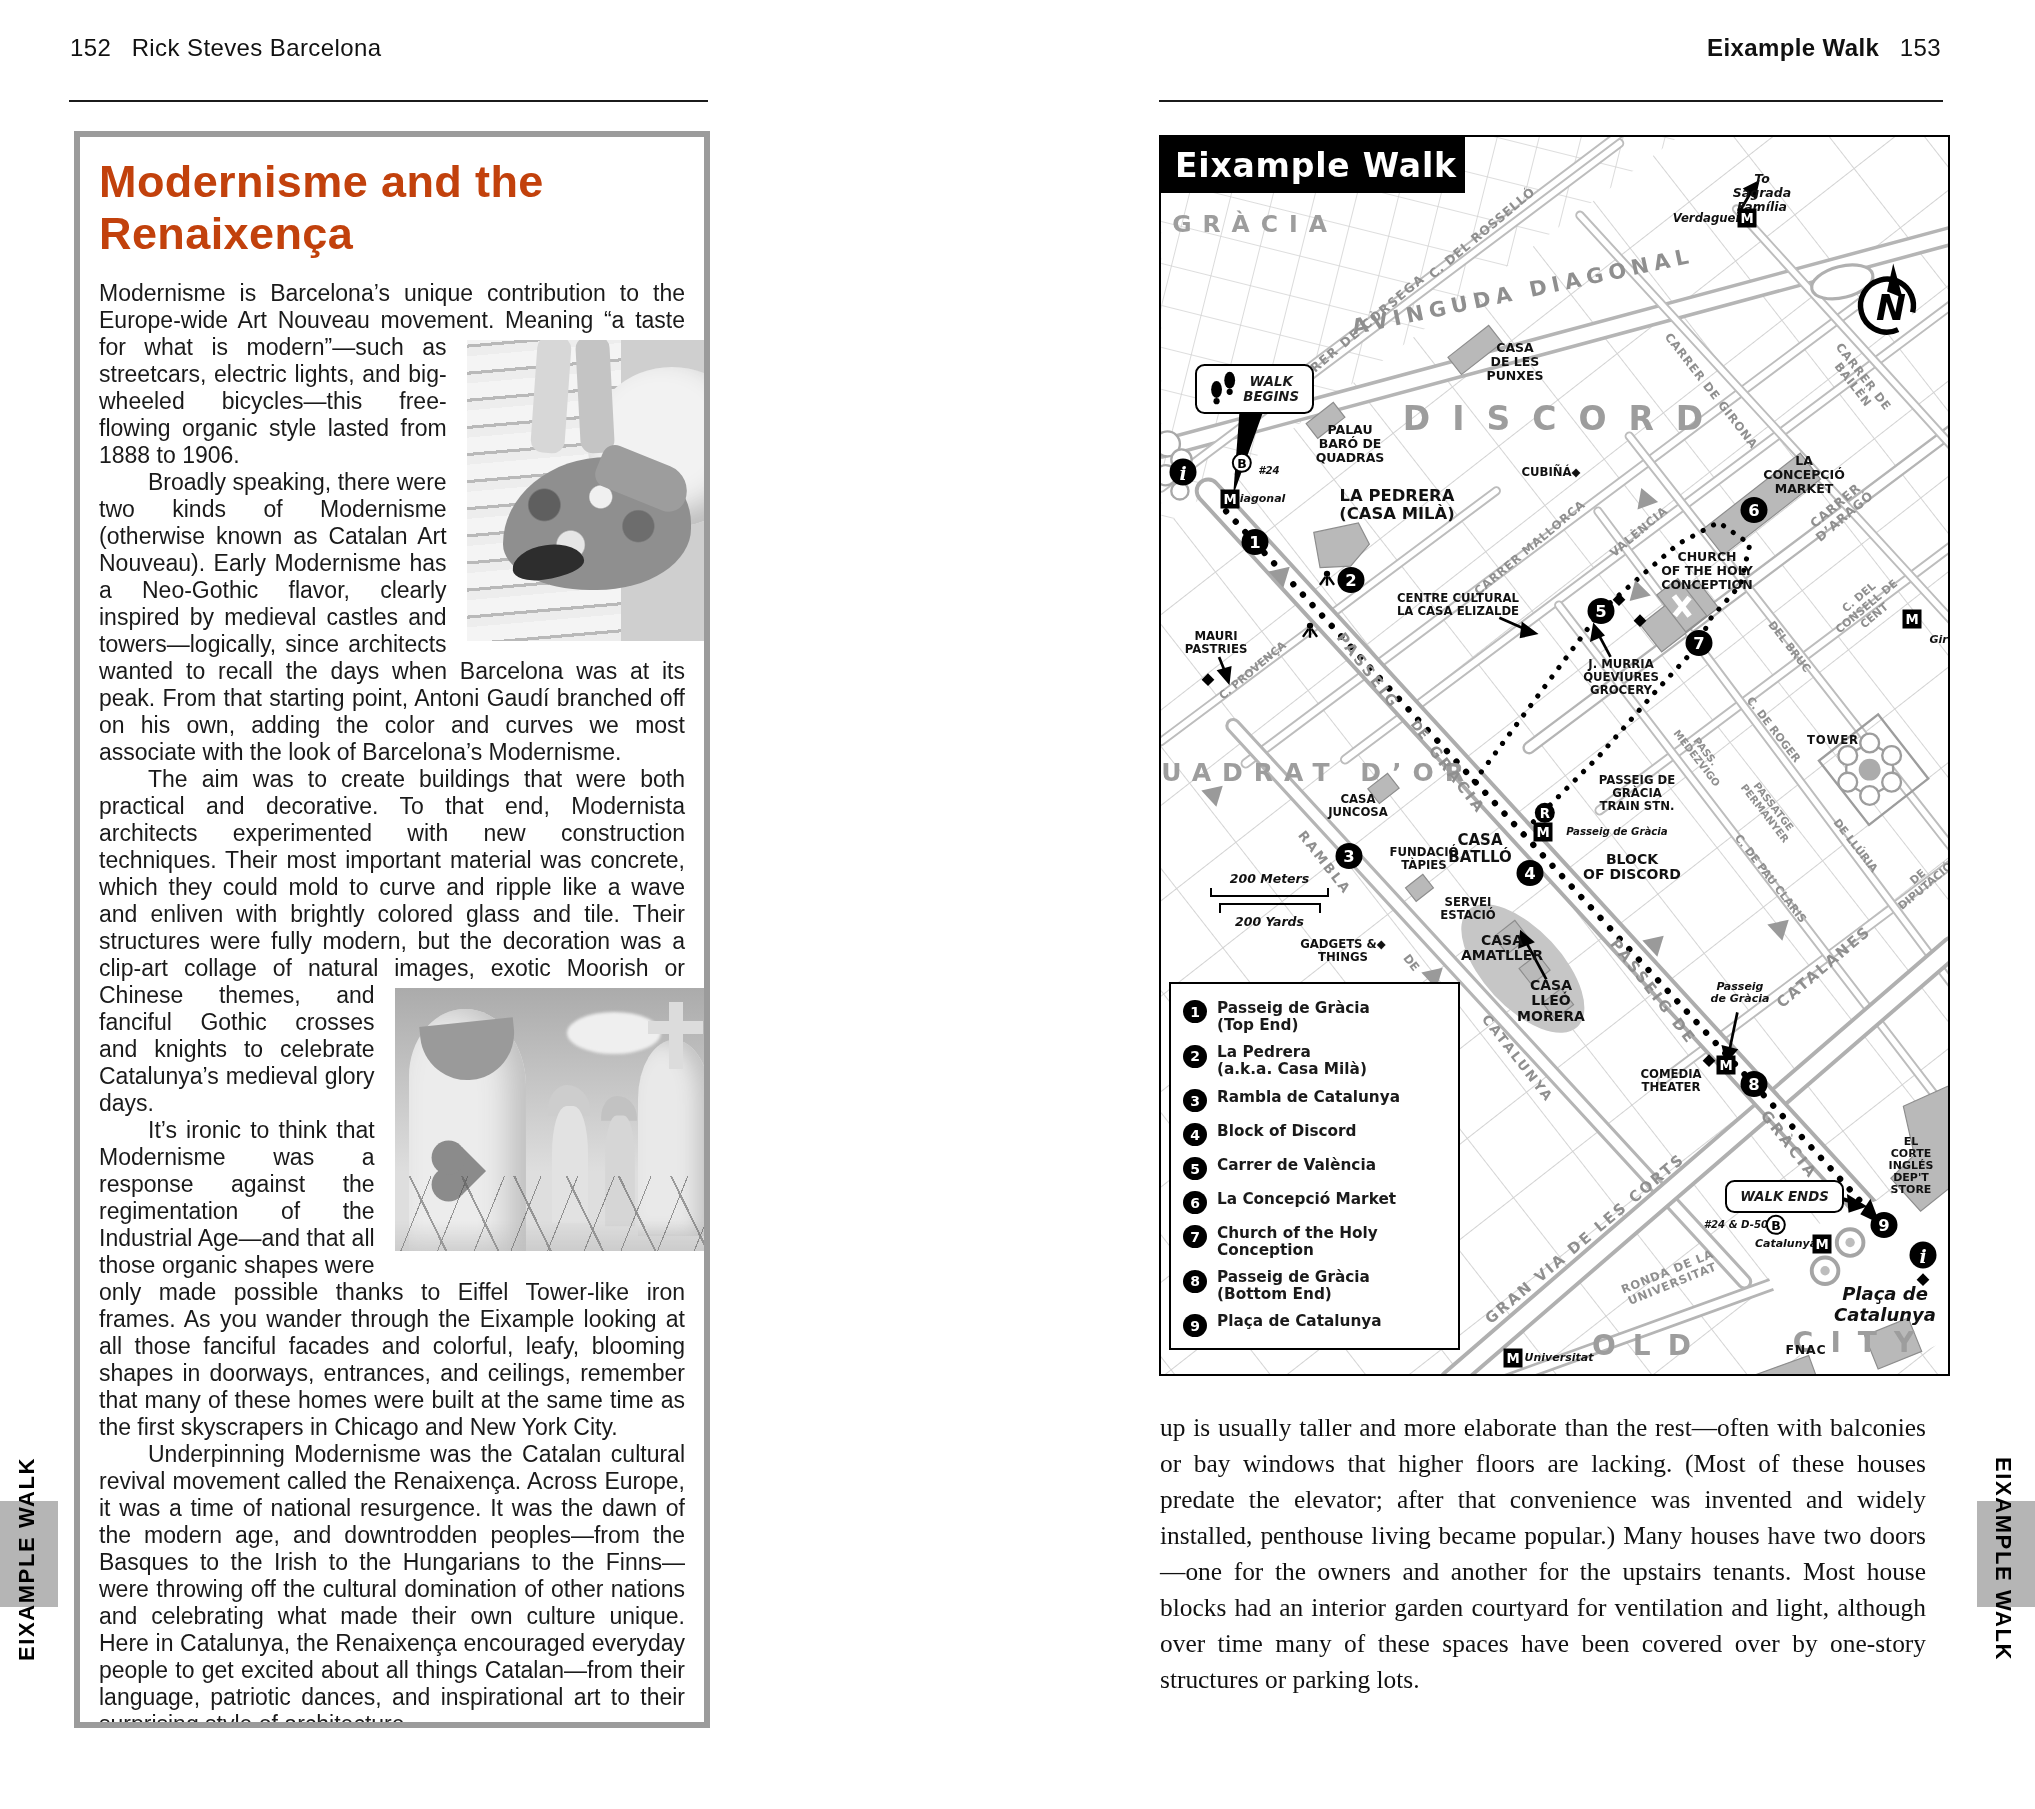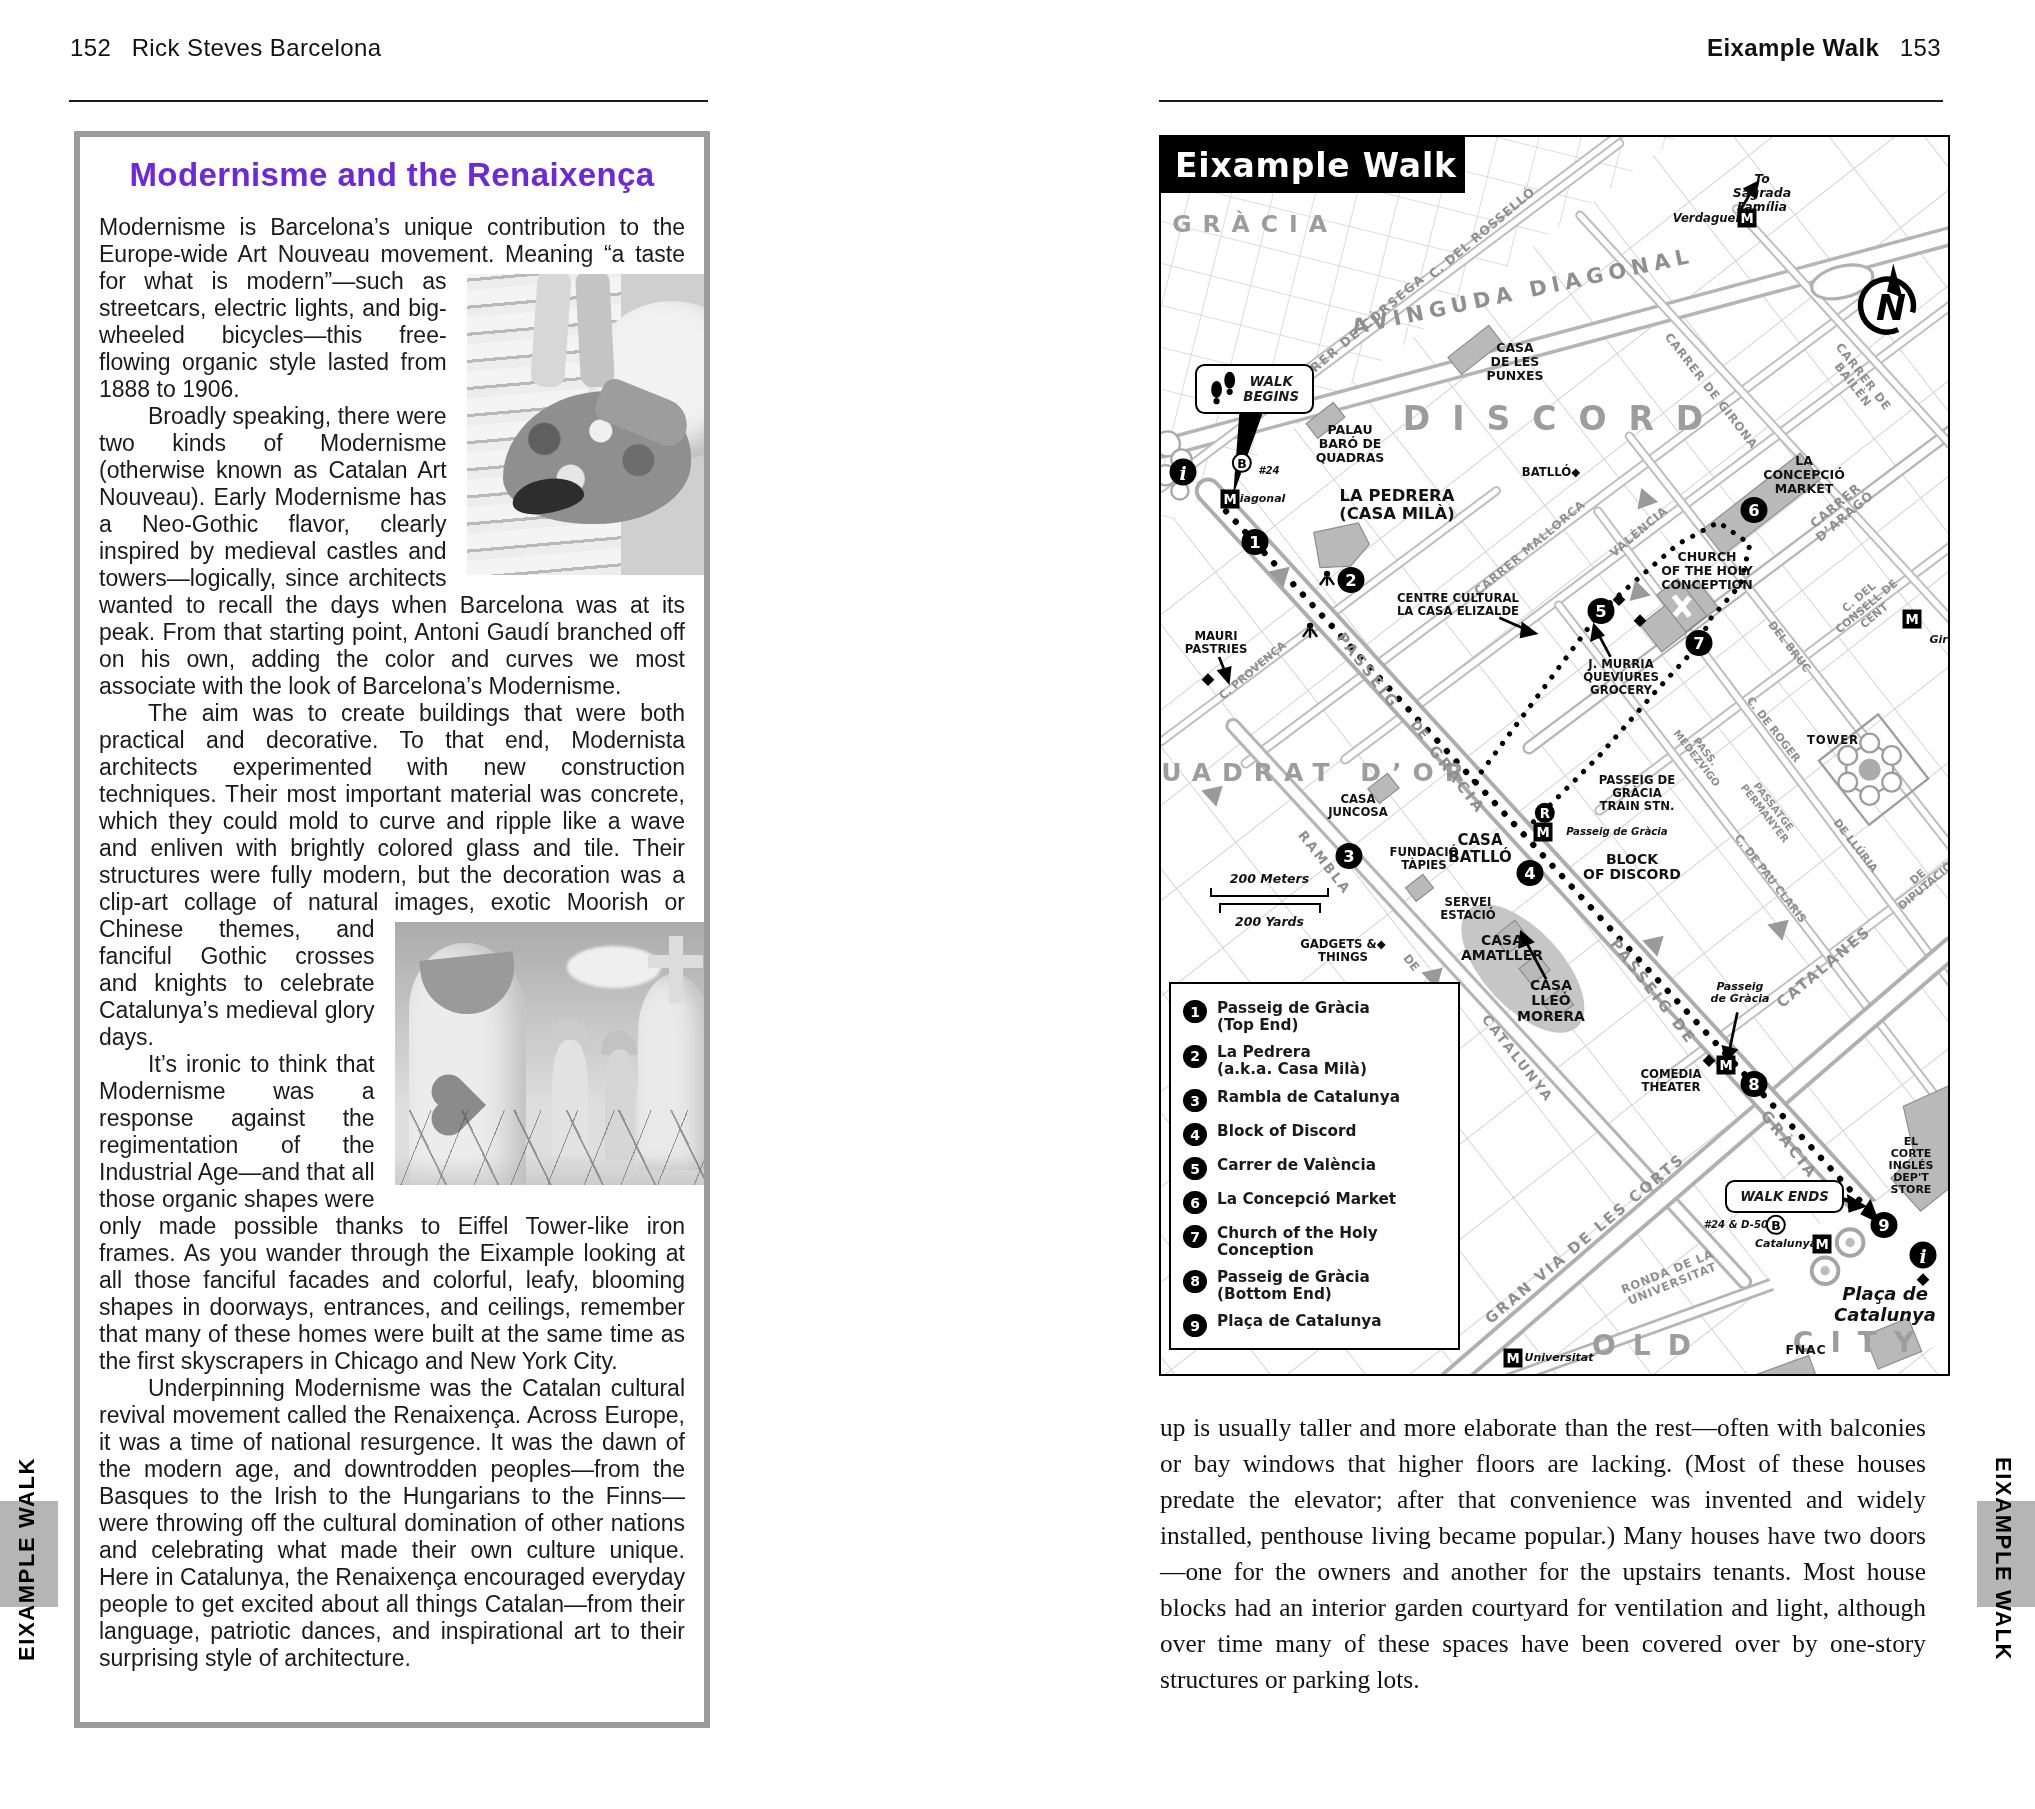--- a/index.html
+++ b/index.html
@@ -12,21 +12,21 @@
   .runhead-right{right:94px;text-align:right;}
   .runhead .pagenum{font-weight:normal;}
   .runhead .rh-title{margin-left:20.4px;}
   .runhead-right .rh-title{margin-right:20.4px;font-weight:bold;}
   .headrule{position:absolute;top:100px;height:2.3px;background:#1b1b1b;}
   .headrule-left{left:69px;width:639px;}
   .headrule-right{left:1159px;width:784px;}
 
   
   .sidebox{position:absolute;left:74px;top:131px;width:636px;height:1597px;border:6.3px solid #9b9b9b;background:#fff;padding:14px 19px 7.8px 19px;overflow:hidden;}
-  .sidebox h2{margin:4.7px 0 20.4px 0;text-align:center;font-size:33px;color:#6d28d9;letter-spacing:0.4px;font-family:"Liberation Sans",sans-serif;}
+  .sidebox h2{margin:4.7px 0 20.4px 0;text-align:left;font-size:45px;color:#c2410c;letter-spacing:0.4px;font-family:"Liberation Sans",sans-serif;}
   .sb-p{margin:0;font-size:23px;line-height:27px;text-align:justify;}
   .sb-p.ind{text-indent:49px;}
   .photo{float:right;}
   .photo-frame{position:relative;overflow:hidden;background:#cfcfcf;}
   #photo1{margin:6.3px -47px 7.8px 20.4px;}
   #photo1 .photo-frame{width:265px;height:301px;}
   #photo2{margin:6.3px -70px 7.8px 20.4px;}
   #photo2 .photo-frame{width:360px;height:263px;}
 
   
@@ -387,21 +387,21 @@
     <div class="mlabel street" data-name="map-label-ronda" style="left: 509px; top: 1141px; font-size: 11.7px; letter-spacing: 0.8px; transform: translate(-50%, -50%) rotate(-22deg);">RONDA DE LA
 UNIVERSITAT</div>
     <div class="mlabel poi" data-name="map-label-punxes" style="left: 354px; top: 225px; font-size: 12.5px; letter-spacing: 0px; transform: translate(-50%, -50%) rotate(0deg);">CASA
 DE LES
 PUNXES</div>
     <div class="mlabel poi" data-name="map-label-palau" style="left: 189px; top: 307px; font-size: 12.5px; letter-spacing: 0px; transform: translate(-50%, -50%) rotate(0deg);">PALAU
 BARÓ DE
 QUADRAS</div>
     <div class="mlabel poi" data-name="map-label-pedrera" style="left: 236px; top: 368px; font-size: 16.4px; letter-spacing: 0px; transform: translate(-50%, -50%) rotate(0deg);">LA PEDRERA
 (CASA MILÀ)</div>
-    <div class="mlabel poi" data-name="map-label-cubina" style="left: 390px; top: 335px; font-size: 11.7px; letter-spacing: 0px; transform: translate(-50%, -50%) rotate(0deg);">BATLLÓ◆</div>
+    <div class="mlabel poi" data-name="map-label-cubina" style="left: 390px; top: 335px; font-size: 11.7px; letter-spacing: 0px; transform: translate(-50%, -50%) rotate(0deg);">CUBIÑÁ◆</div>
     <div class="mlabel poi" data-name="map-label-concepcio-mkt" style="left: 643px; top: 338px; font-size: 12.5px; letter-spacing: 0px; transform: translate(-50%, -50%) rotate(0deg);">LA
 CONCEPCIÓ
 MARKET</div>
     <div class="mlabel poi" data-name="map-label-elizalde" style="left: 297px; top: 468px; font-size: 11.7px; letter-spacing: 0px; transform: translate(-50%, -50%) rotate(0deg);">CENTRE CULTURAL
 LA CASA ELIZALDE</div>
     <div class="mlabel poi" data-name="map-label-church" style="left: 546px; top: 434px; font-size: 12.5px; letter-spacing: 0px; transform: translate(-50%, -50%) rotate(0deg);">CHURCH
 OF THE HOLY
 CONCEPTION</div>
     <div class="mlabel poi" data-name="map-label-mauri" style="left: 55px; top: 506px; font-size: 11.7px; letter-spacing: 0px; transform: translate(-50%, -50%) rotate(0deg);">MAURI
 PASTRIES</div>

